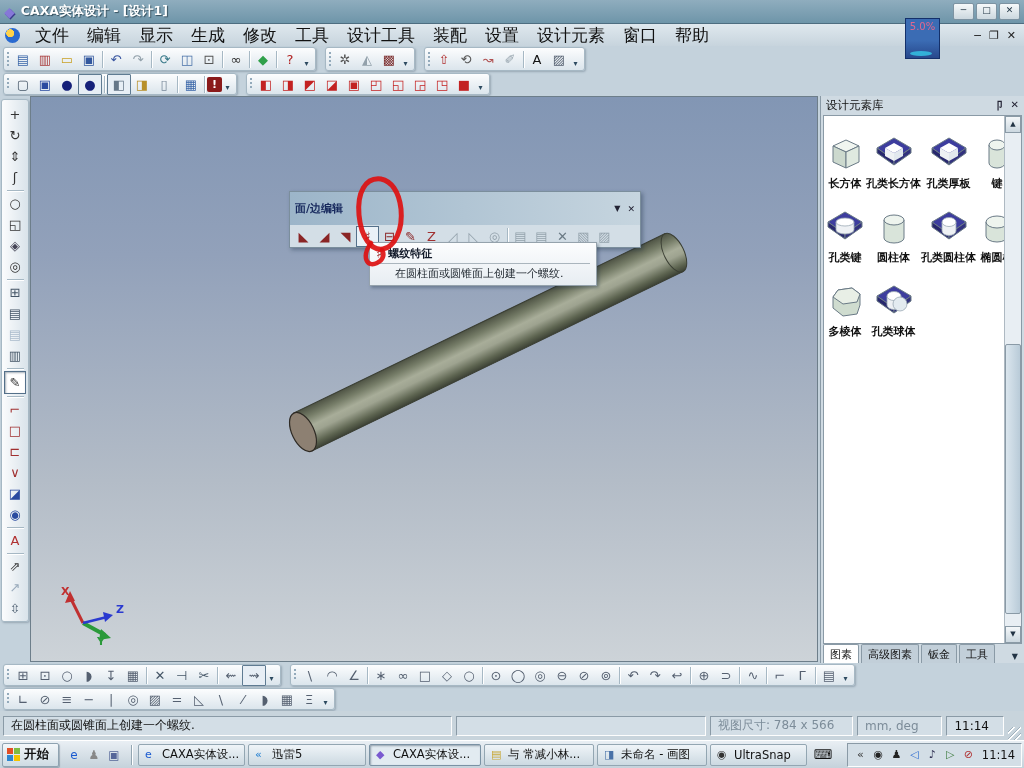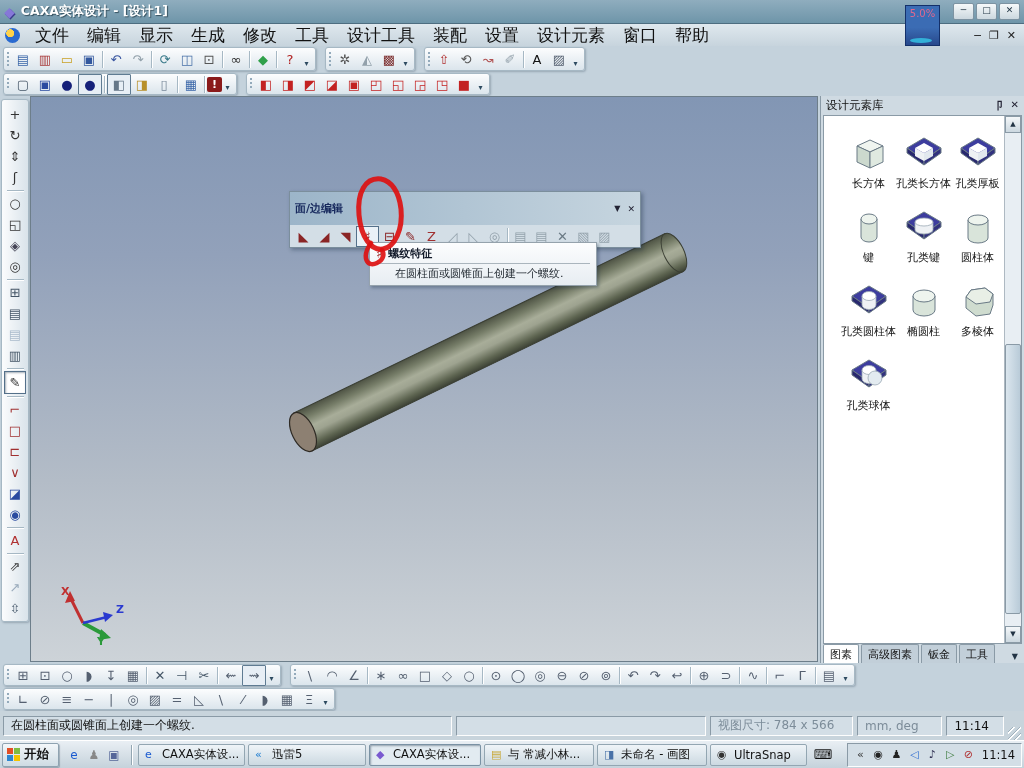--- a/index.html
+++ b/index.html
@@ -8,21 +8,21 @@
   
   .titlebar{position:absolute;left:0;top:0;right:0;height:24px;
     background:linear-gradient(#8fadbe,#6e95a9);display:flex;align-items:center;gap:6px;padding:0 4px;
     border-bottom:1px solid #4d6d80;box-sizing:border-box;}
   .app-cube{font-size:14px;color:#8678d8;text-shadow:1px 1px 0 #3a3a8a;}
   .title-text{color:#fff;font-weight:bold;font-size:12.5px;text-shadow:1px 1px 1px #35505e;}
   .win-btns{margin-left:auto;display:flex;gap:2px;}
   .win-btn{width:19px;height:15px;background:linear-gradient(#f6f9fa,#ccd8df);border:1px solid #7d93a2;
     border-radius:2px;font-size:9px;line-height:13px;text-align:center;color:#1d3140;font-weight:bold;}
   
-  .badge{position:absolute;left:905px;top:5px;width:33px;height:39px;z-index:60;
+  .badge{position:absolute;left:905px;top:18px;width:33px;height:39px;z-index:60;
     background:linear-gradient(#3b6cb4 55%,#27488c);border:1px solid #14306a;
     color:#e0688f;font-size:10px;text-align:center;line-height:15px;}
   .badge::after{content:"";position:absolute;left:4px;bottom:2px;width:22px;height:5px;
     border-radius:50%;background:#35c8e8;opacity:.8;}
   
   .menubar{position:absolute;left:0;top:24px;right:0;height:22px;
     background:linear-gradient(#dfe8ee,#c7d4dd);display:flex;align-items:center;padding-left:3px;}
   .app-orb{width:15px;height:15px;border-radius:50%;margin:0 6px 0 2px;
     background:radial-gradient(circle at 35% 35%,#ffd24a 28%,#2a6ad0 30% 70%,#174a9a);}
   .menu-item{padding:2px 9px;font-size:17px;}
@@ -77,21 +77,21 @@
     border-bottom:1px solid #aab5bd;padding-bottom:2px;margin-bottom:2px;}
   .thread-glyph{color:#9a2020;font-weight:bold;font-size:13px;}
   .tip-body{padding-left:19px;color:#1c242c;}
   #redmark{left:310px;top:76px;z-index:10;pointer-events:none;}
   
   .rpanel{position:absolute;left:820px;top:96px;width:204px;height:567px;background:#cfdae2;
     border-left:1px solid #8a9aa6;box-sizing:border-box;display:flex;flex-direction:column;}
   .rp-head{height:19px;display:flex;align-items:center;padding:0 5px;font-size:11.5px;}
   .rp-head-ctl{margin-left:auto;display:flex;gap:8px;font-size:10px;color:#223;font-weight:bold;}
   .rp-body{flex:1;margin:0 2px;background:#fff;border:1px solid #8a9aa6;position:relative;overflow:hidden;}
-  .rp-grid{position:absolute;left:17px;top:2px;right:17px;display:grid;grid-template-columns:1fr 1fr 1fr;}
+  .rp-grid{position:absolute;left:0;top:2px;right:17px;display:grid;grid-template-columns:1fr 1fr 1fr 1fr;font-weight:bold;}
   .lib-item{height:73px;display:flex;flex-direction:column;align-items:center;justify-content:flex-end;
     padding-bottom:1px;}
   .lib-item svg{width:42px;height:42px;margin-bottom:1px;}
   .lib-label{font-size:11px;white-space:nowrap;}
   .rp-scroll{position:absolute;right:0;top:0;bottom:0;width:16px;background:#e8eef3;border-left:1px solid #aeb9c2;}
   .sc-btn{position:absolute;left:0;right:0;height:15px;background:linear-gradient(#f4f7f9,#ccd8e0);
     border:1px solid #8a9aa6;font-size:7px;text-align:center;line-height:14px;color:#234;}
   .sc-up{top:0;} .sc-down{bottom:0;}
   .sc-thumb{position:absolute;left:0;right:0;top:228px;height:268px;
     background:linear-gradient(90deg,#dbe6ee,#b9cbd8);border:1px solid #8a9aa6;border-radius:2px;}

